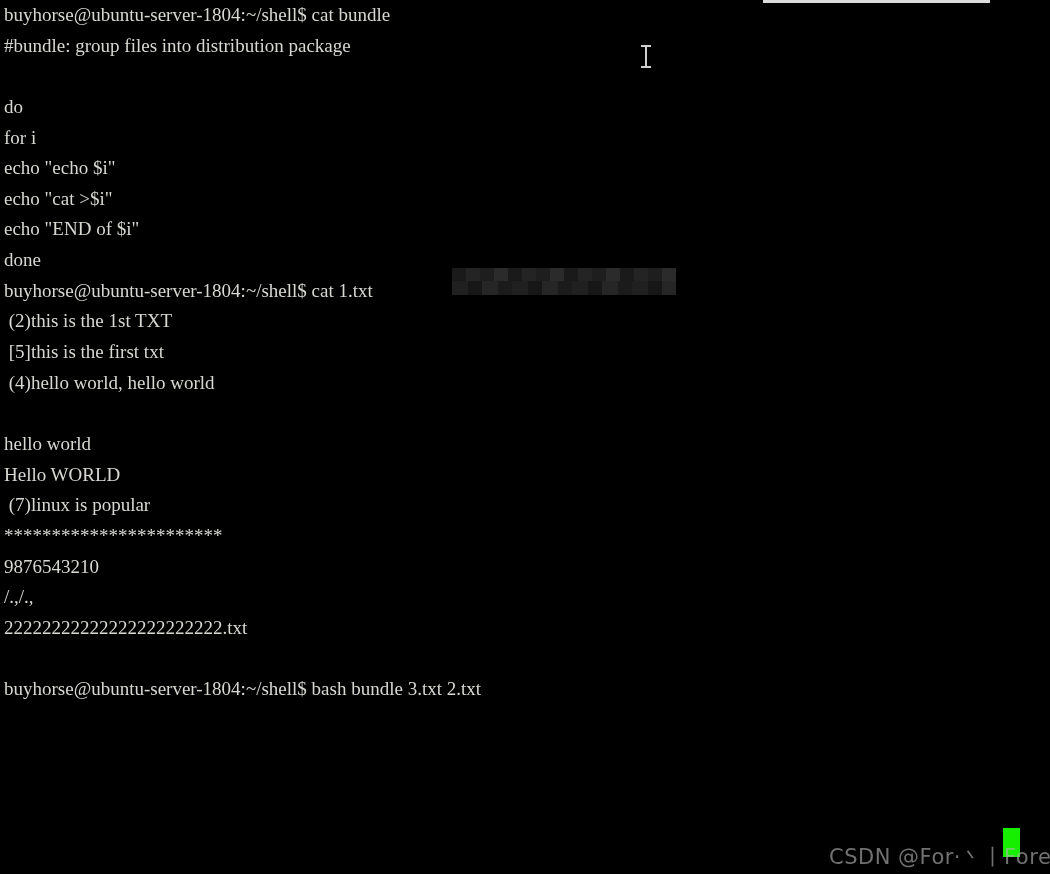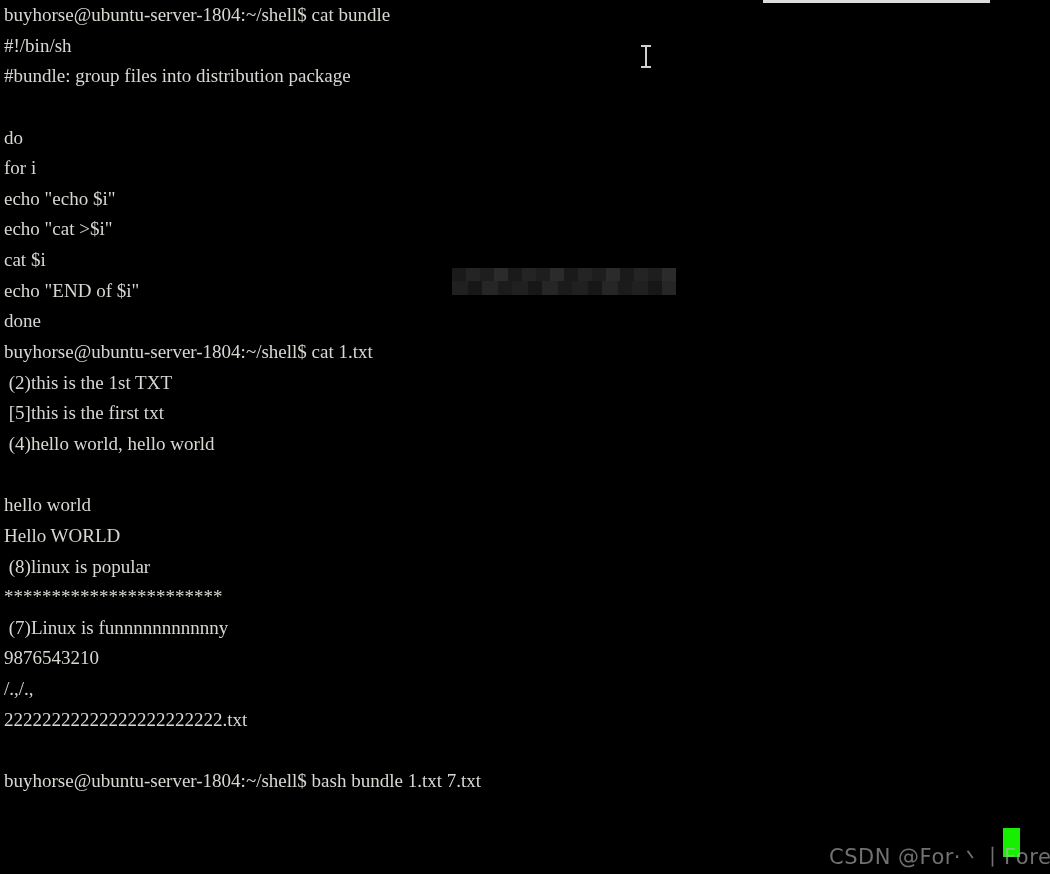--- a/index.html
+++ b/index.html
@@ -142,45 +142,42 @@
 </style>
 </head>
 <body>
 
 <div id="terminal">
 
   <div id="top-rule"></div>
 
   <div id="terminal-screen">
     <span class="term-line">buyhorse@ubuntu-server-1804:~/shell$ cat bundle</span>
-    <span class="term-line">#!/bin/sh</span>
     <span class="term-line">#bundle: group files into distribution package</span>
     <span class="term-line blank"></span>
     <span class="term-line">do</span>
     <span class="term-line">for i</span>
     <span class="term-line">echo "echo $i"</span>
     <span class="term-line">echo "cat &gt;$i"</span>
-    <span class="term-line">cat $i</span>
     <span class="term-line">echo "END of $i"</span>
     <span class="term-line">done</span>
     <span class="term-line">buyhorse@ubuntu-server-1804:~/shell$ cat 1.txt</span>
     <span class="term-line"> (2)this is the 1st TXT</span>
     <span class="term-line"> [5]this is the first txt</span>
     <span class="term-line"> (4)hello world, hello world</span>
     <span class="term-line blank"></span>
     <span class="term-line">hello world</span>
     <span class="term-line">Hello WORLD</span>
-    <span class="term-line"> (8)linux is popular</span>
+    <span class="term-line"> (7)linux is popular</span>
     <span class="term-line">***********************</span>
-    <span class="term-line"> (7)Linux is funnnnnnnnnnny</span>
     <span class="term-line">9876543210</span>
     <span class="term-line">/.,/.,</span>
     <span class="term-line">22222222222222222222222.txt</span>
     <span class="term-line blank"></span>
-    <span class="term-line">buyhorse@ubuntu-server-1804:~/shell$ bash bundle 1.txt 7.txt</span>
+    <span class="term-line">buyhorse@ubuntu-server-1804:~/shell$ bash bundle 3.txt 2.txt</span>
   </div>
 
   <div id="redaction">
     <div class="row2"></div>
   </div>
 
   <div id="mouse-ibeam">
     <div class="serif-top"></div>
     <div class="bar"></div>
     <div class="serif-bot"></div>

